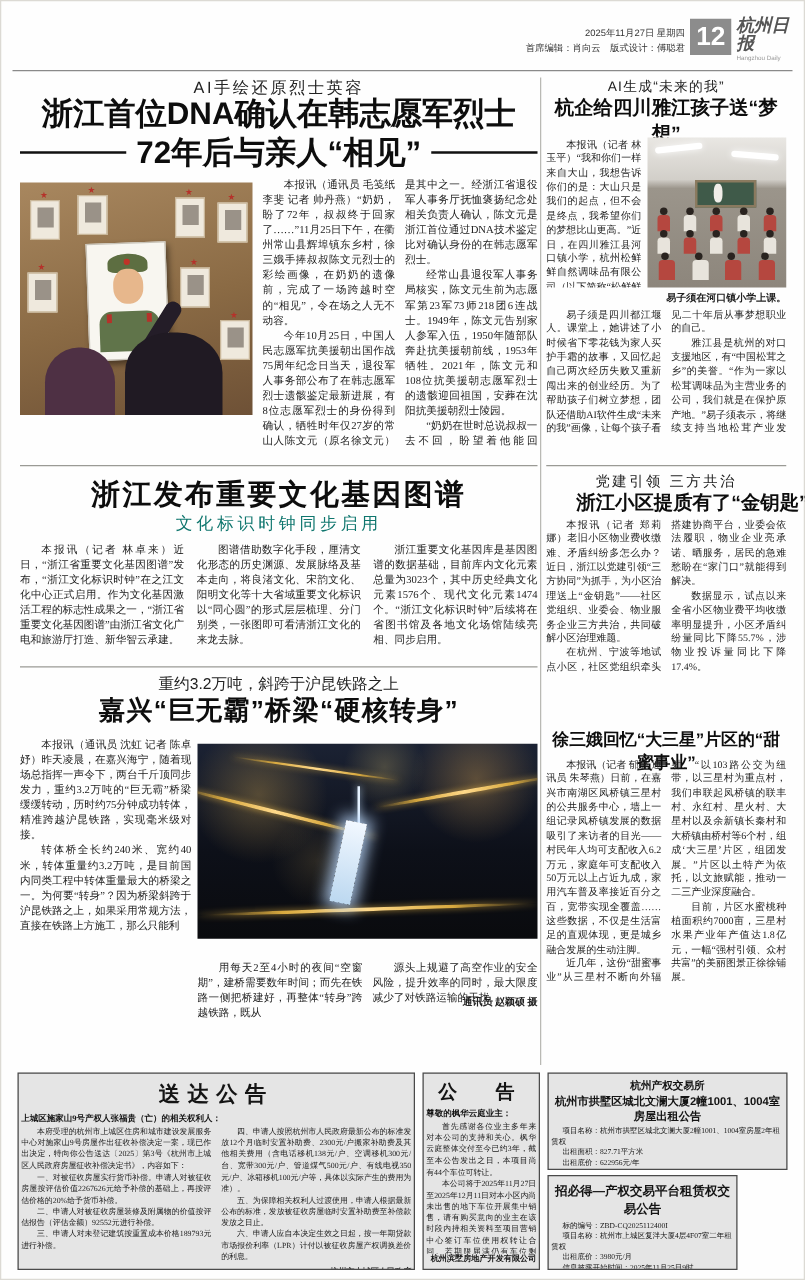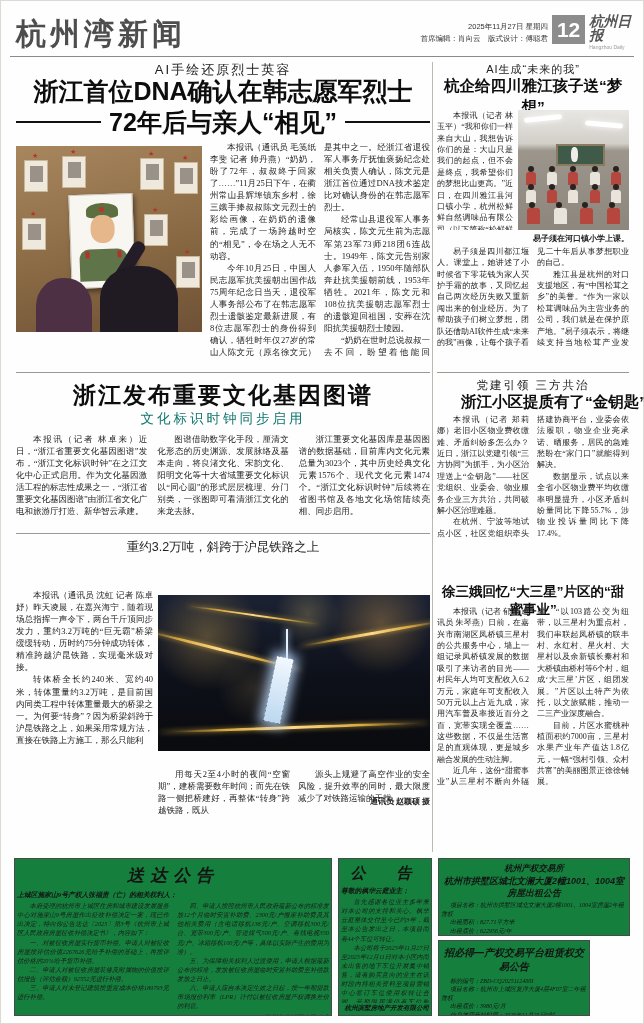--- a/index.html
+++ b/index.html
@@ -107,21 +107,21 @@
   .a4-credit{left:158px;top:796px;width:272px;}
   .a4-body2{left:158px;top:768px;width:272px;height:84px;}
   
   .a5-kicker{left:437px;top:378px;width:192px;font-size:11.5px;letter-spacing:2px;}
   .a5-hl{left:437px;top:392px;width:192px;font-size:15.5px;margin-left:21px;}
   .a5-body{left:437px;top:414px;width:192px;height:160px;font-size:8px;}
   
   .a6-hl{left:437px;top:583px;width:192px;font-size:13.5px;}
   .a6-body{left:437px;top:606px;width:192px;height:248px;font-size:8px;}
   
-  .notice{position:absolute;border:1px solid #4a4a4a;background:#15803d;padding:4px 2px;overflow:hidden;font-style:italic;}
+  .notice{position:absolute;border:1px solid #4a4a4a;background:#e5e5e5;padding:4px 2px;overflow:hidden;}
   .n1{left:14px;top:858px;width:318px;height:158px;}
   .n1-title{text-align:center;font-size:17px;font-weight:800;letter-spacing:6px;margin:1px 0 3px;}
   .n-addr{font-size:6.8px;font-weight:700;text-indent:0;margin-bottom:1px;}
   .n-body{font-size:6.3px;line-height:1.45;text-align:justify;color:#1a1a1a;overflow:hidden;}
   .n1-body{columns:2;column-gap:8px;height:112px;}
   .n-sig{font-size:6.5px;font-weight:700;text-align:right;line-height:1.5;}
   .n2{left:338px;top:858px;width:94px;height:158px;}
   .n2-title{text-align:center;font-size:15px;font-weight:800;letter-spacing:8px;margin:1px 0 3px;}
   .n2-body{height:106px;}
   .n3a{left:438px;top:858px;width:192px;height:78px;}
@@ -130,21 +130,20 @@
   .n-lines{font-size:6px;line-height:1.4;}
   .n-lines p{text-indent:1.5em;}
   .n3b{left:438px;top:940px;width:152px;height:76px;}
   .n3b-title{text-align:center;font-size:10px;font-weight:800;margin:1px 0 3px;}
 </style>
 </head>
 <body>
 
 <div id="page" data-name="newspaper-page">
 
-  <div class="abs masthead sans" data-name="section-masthead">杭州湾新闻</div>
   <div class="abs hdr-meta sans" data-name="header-meta">
     <div data-name="date-line">2025年11月27日 星期四</div>
     <div data-name="editor-line">首席编辑：肖向云　版式设计：傅聪君</div>
   </div>
   <div class="abs page-badge" data-name="page-badge">
     <div class="page-num sans" data-name="page-number">12</div>
     <div class="paper" data-name="paper-logo">
       <div class="paper-cn" data-name="paper-name">杭州日报</div>
       <div class="paper-en sans" data-name="paper-name-en">Hangzhou Daily</div>
     </div>
@@ -233,20 +232,21 @@
   <div class="abs a3-hl hl sans" data-name="genemap-headline">浙江发布重要文化基因图谱</div>
   <div class="abs a3-sub" data-name="genemap-subhead">文化标识时钟同步启用</div>
   <div class="abs a3-body body-txt cols3" data-name="genemap-body">
       <p>本报讯（记者 林卓来）近日，“浙江省重要文化基因图谱”发布，“浙江文化标识时钟”在之江文化中心正式启用。作为文化基因激活工程的标志性成果之一，“浙江省重要文化基因图谱”由浙江省文化广电和旅游厅打造、新华智云承建。</p>
       <p>图谱借助数字化手段，厘清文化形态的历史渊源、发展脉络及基本走向，将良渚文化、宋韵文化、阳明文化等十大省域重要文化标识以“同心圆”的形式层层梳理、分门别类，一张图即可看清浙江文化的来龙去脉。</p>
       <p>浙江重要文化基因库是基因图谱的数据基础，目前库内文化元素总量为3023个，其中历史经典文化元素1576个、现代文化元素1474个。“浙江文化标识时钟”后续将在省图书馆及各地文化场馆陆续亮相、同步启用。</p>
     </div>
 
   <div class="abs hrule rule-a4" data-name="section-rule"></div>
   <div class="abs a4-kicker kicker sans" data-name="bridge-kicker">重约3.2万吨，斜跨于沪昆铁路之上</div>
+  <div class="abs a4-hl hl sans" data-name="bridge-headline">嘉兴“巨无霸”桥梁“硬核转身”</div>
   <div class="abs a4-col1 body-txt" data-name="bridge-body-col1">
       <p>本报讯（通讯员 沈虹 记者 陈卓妤）昨天凌晨，在嘉兴海宁，随着现场总指挥一声令下，两台千斤顶同步发力，重约3.2万吨的“巨无霸”桥梁缓缓转动，历时约75分钟成功转体，精准跨越沪昆铁路，实现毫米级对接。</p>
       <p>转体桥全长约240米、宽约40米，转体重量约3.2万吨，是目前国内同类工程中转体重量最大的桥梁之一。为何要“转身”？因为桥梁斜跨于沪昆铁路之上，如果采用常规方法，直接在铁路上方施工，那么只能利</p>
     </div>
   <div class="a4-photo" data-name="bridge-night-photo">
     <div class="road r1" data-name="lit-road"></div>
     <div class="road r2" data-name="lit-road"></div>
     <div class="road r3" data-name="lit-road"></div>
     <div class="road r4" data-name="lit-road"></div>
     <div class="tower" data-name="bridge-tower-light"></div>

